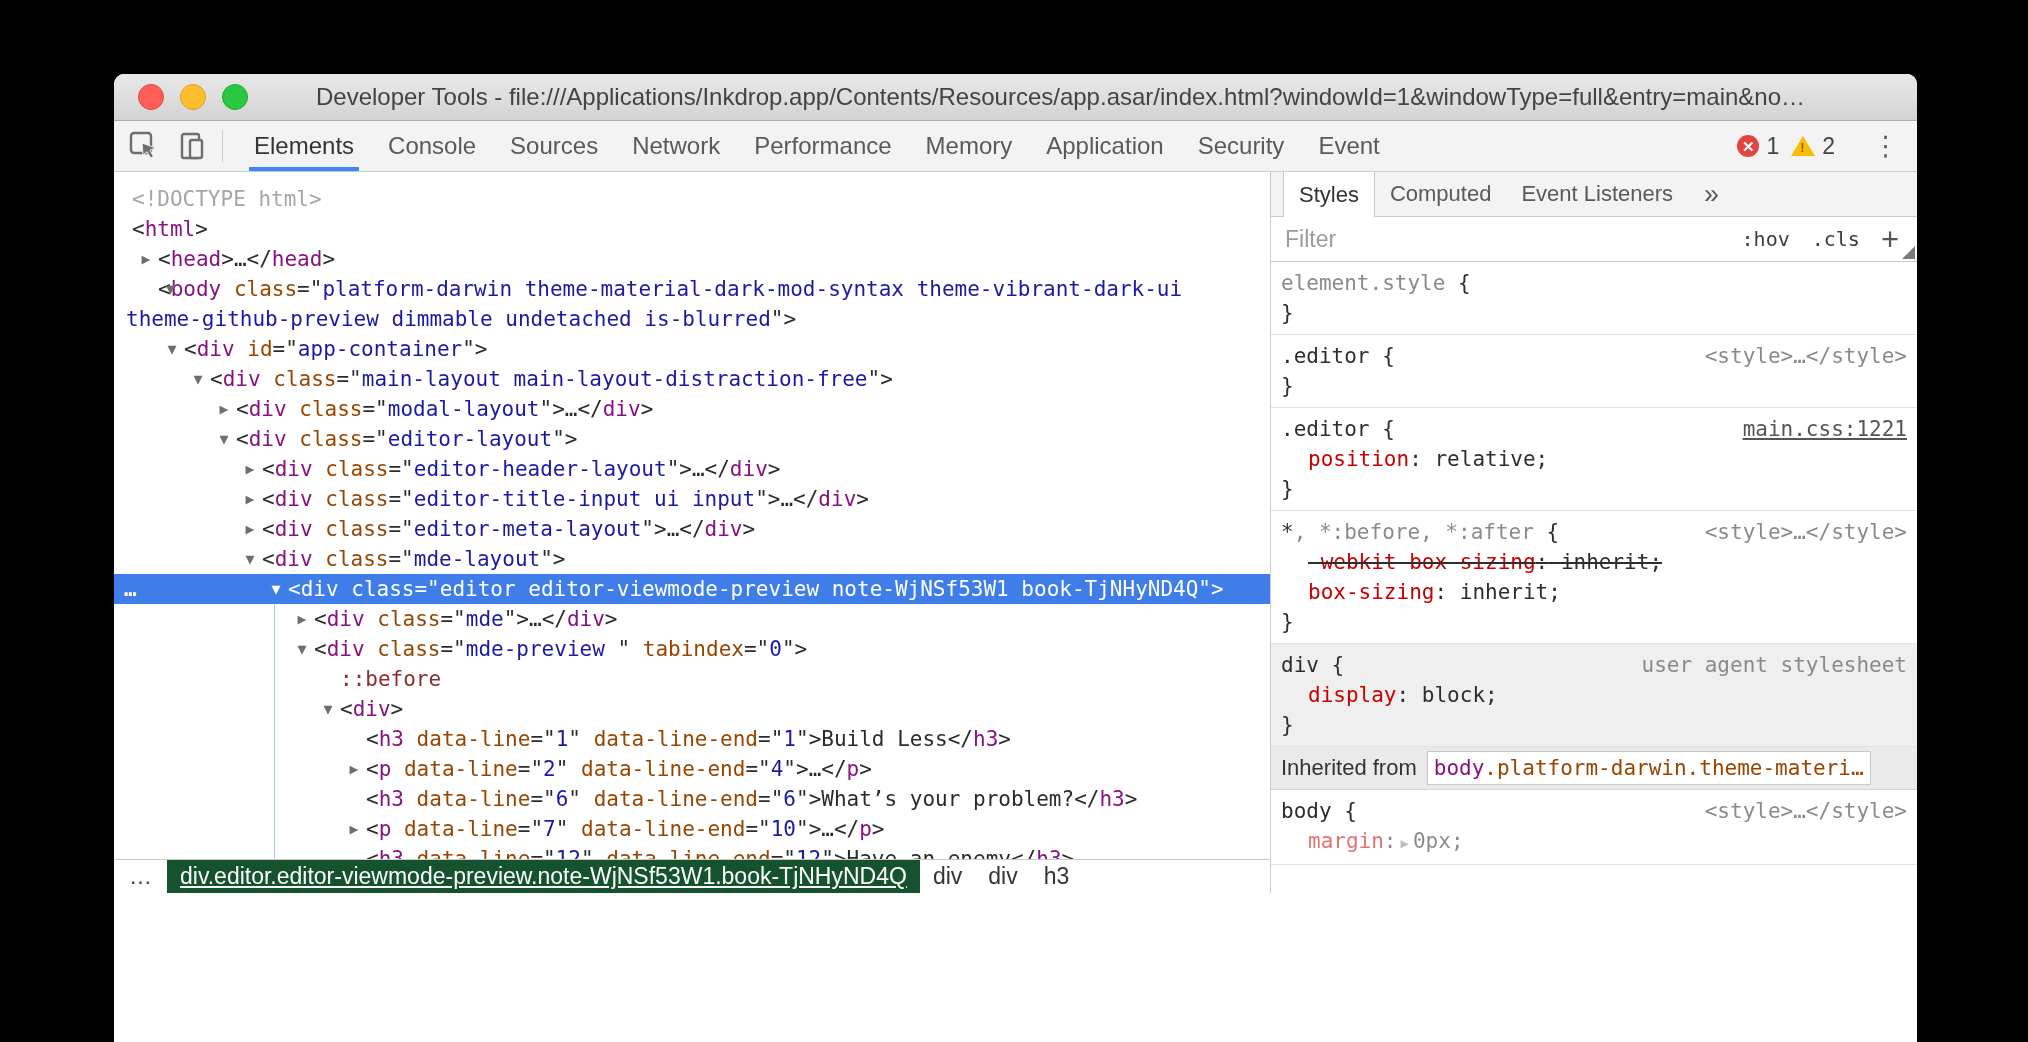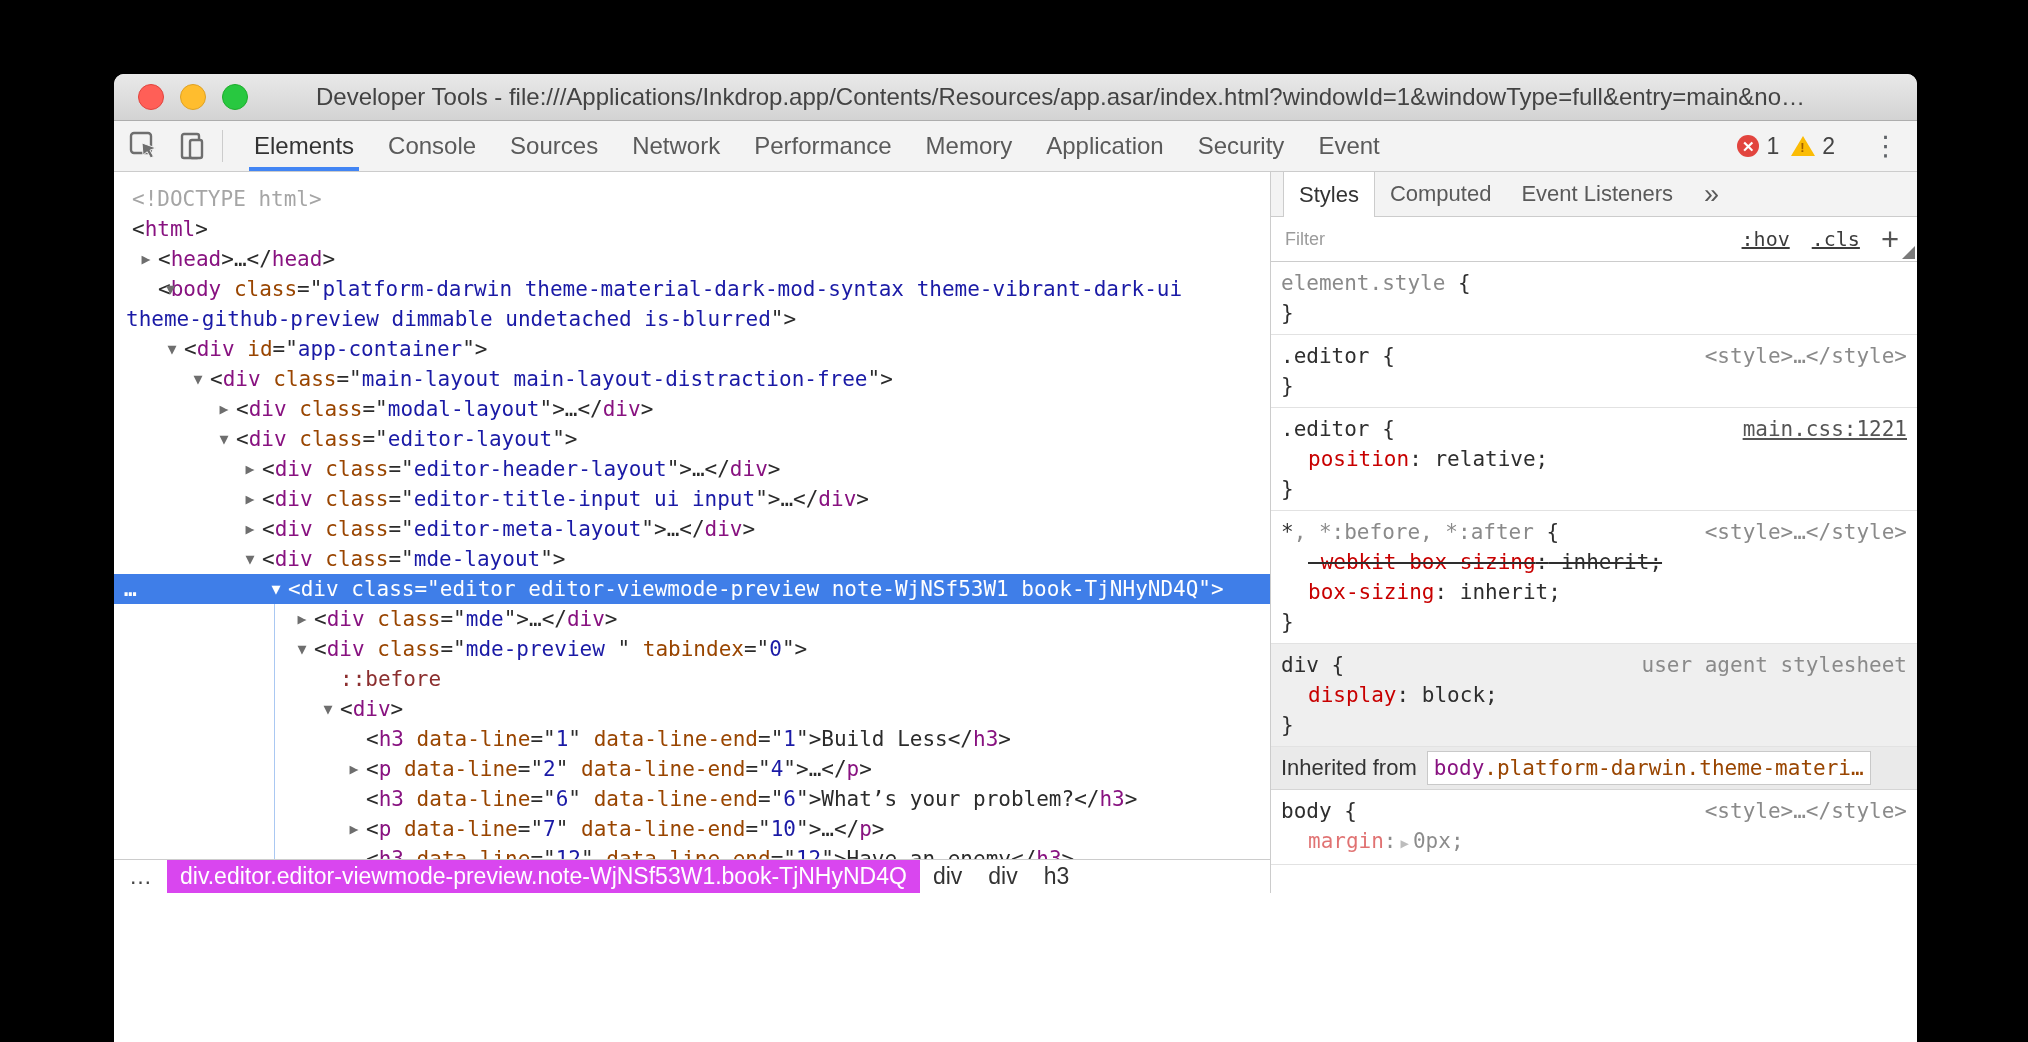--- a/index.html
+++ b/index.html
@@ -49,33 +49,33 @@
   .trow.selected span{color:#fff;}
   .arrow{position:absolute;width:24px;top:0;text-align:center;color:#6e6e6e;font-size:15px;line-height:30px;}
   .trow.selected .arrow{color:#fff;}
   .gutter{position:absolute;left:10px;top:0;color:#fff;font-weight:bold;letter-spacing:2px;}
   .guide{position:absolute;left:160px;top:432px;bottom:0;width:1px;background:#aac8f2;}
 
   .breadcrumb-bar{height:33px;border-top:1px solid #ccc;display:flex;align-items:stretch;
                   font-size:23px;color:#333;background:#fff;flex:none;}
   .bc-ellipsis{display:flex;align-items:center;padding:0 15px;color:#444;}
   .crumb{display:flex;align-items:center;padding:0 13px;}
-  .crumb.selected{background:#d946ef;color:#fff;}
+  .crumb.selected{background:#14532d;color:#fff;text-decoration:underline;}
 
   
   .styles-panel{flex:1;border-left:1px solid #ccc;display:flex;flex-direction:column;background:#fff;overflow:hidden;}
   .side-tabs{height:44px;background:#f3f3f3;border-bottom:1px solid #ccc;display:flex;align-items:stretch;flex:none;position:relative;}
   .side-tab{display:flex;align-items:center;padding:0 15px;font-size:22px;color:#5a5a5a;}
   .side-tab.selected{background:#fff;border-left:1px solid #ccc;border-right:1px solid #ccc;color:#333;
                      margin-left:12px;height:45px;box-sizing:border-box;z-index:2;}
   .chevron{display:flex;align-items:center;font-size:27px;color:#5a5a5a;padding:0 16px;}
 
   .filter-row{height:44px;border-bottom:1px solid #ccc;display:flex;align-items:center;padding:0 14px;position:relative;flex:none;}
-  .filter-ph{color:#9b9b9b;font-size:18px;flex:1;}
-  .pseudo-btn{font-family:"DejaVu Sans Mono",monospace;font-size:20px;color:#3c3c3c;padding:0 11px;text-decoration:underline;}
+  .filter-ph{color:#9b9b9b;font-size:23px;flex:1;}
+  .pseudo-btn{font-family:"DejaVu Sans Mono",monospace;font-size:20px;color:#3c3c3c;padding:0 11px;}
   .plus-btn{font-size:31px;color:#555;padding:0 4px 0 10px;line-height:1;}
   .grip{position:absolute;right:2px;bottom:2px;width:0;height:0;border-left:13px solid transparent;border-bottom:13px solid #7a7a7a;}
 
   .rules{flex:1;overflow:hidden;font-family:"DejaVu Sans Mono",monospace;font-size:21px;line-height:30px;color:#2e2e2e;}
   .rule{padding:6px 10px;border-bottom:1px solid #e2e2e2;}
   .rule.gray{background:#efefef;}
   .rule-head{display:flex;justify-content:space-between;}
   .rh-sel .g{color:#8a8a8a;}
   .meta{color:#8a8a8a;white-space:nowrap;padding-left:10px;}
   .meta.link{color:#555;text-decoration:underline;}

